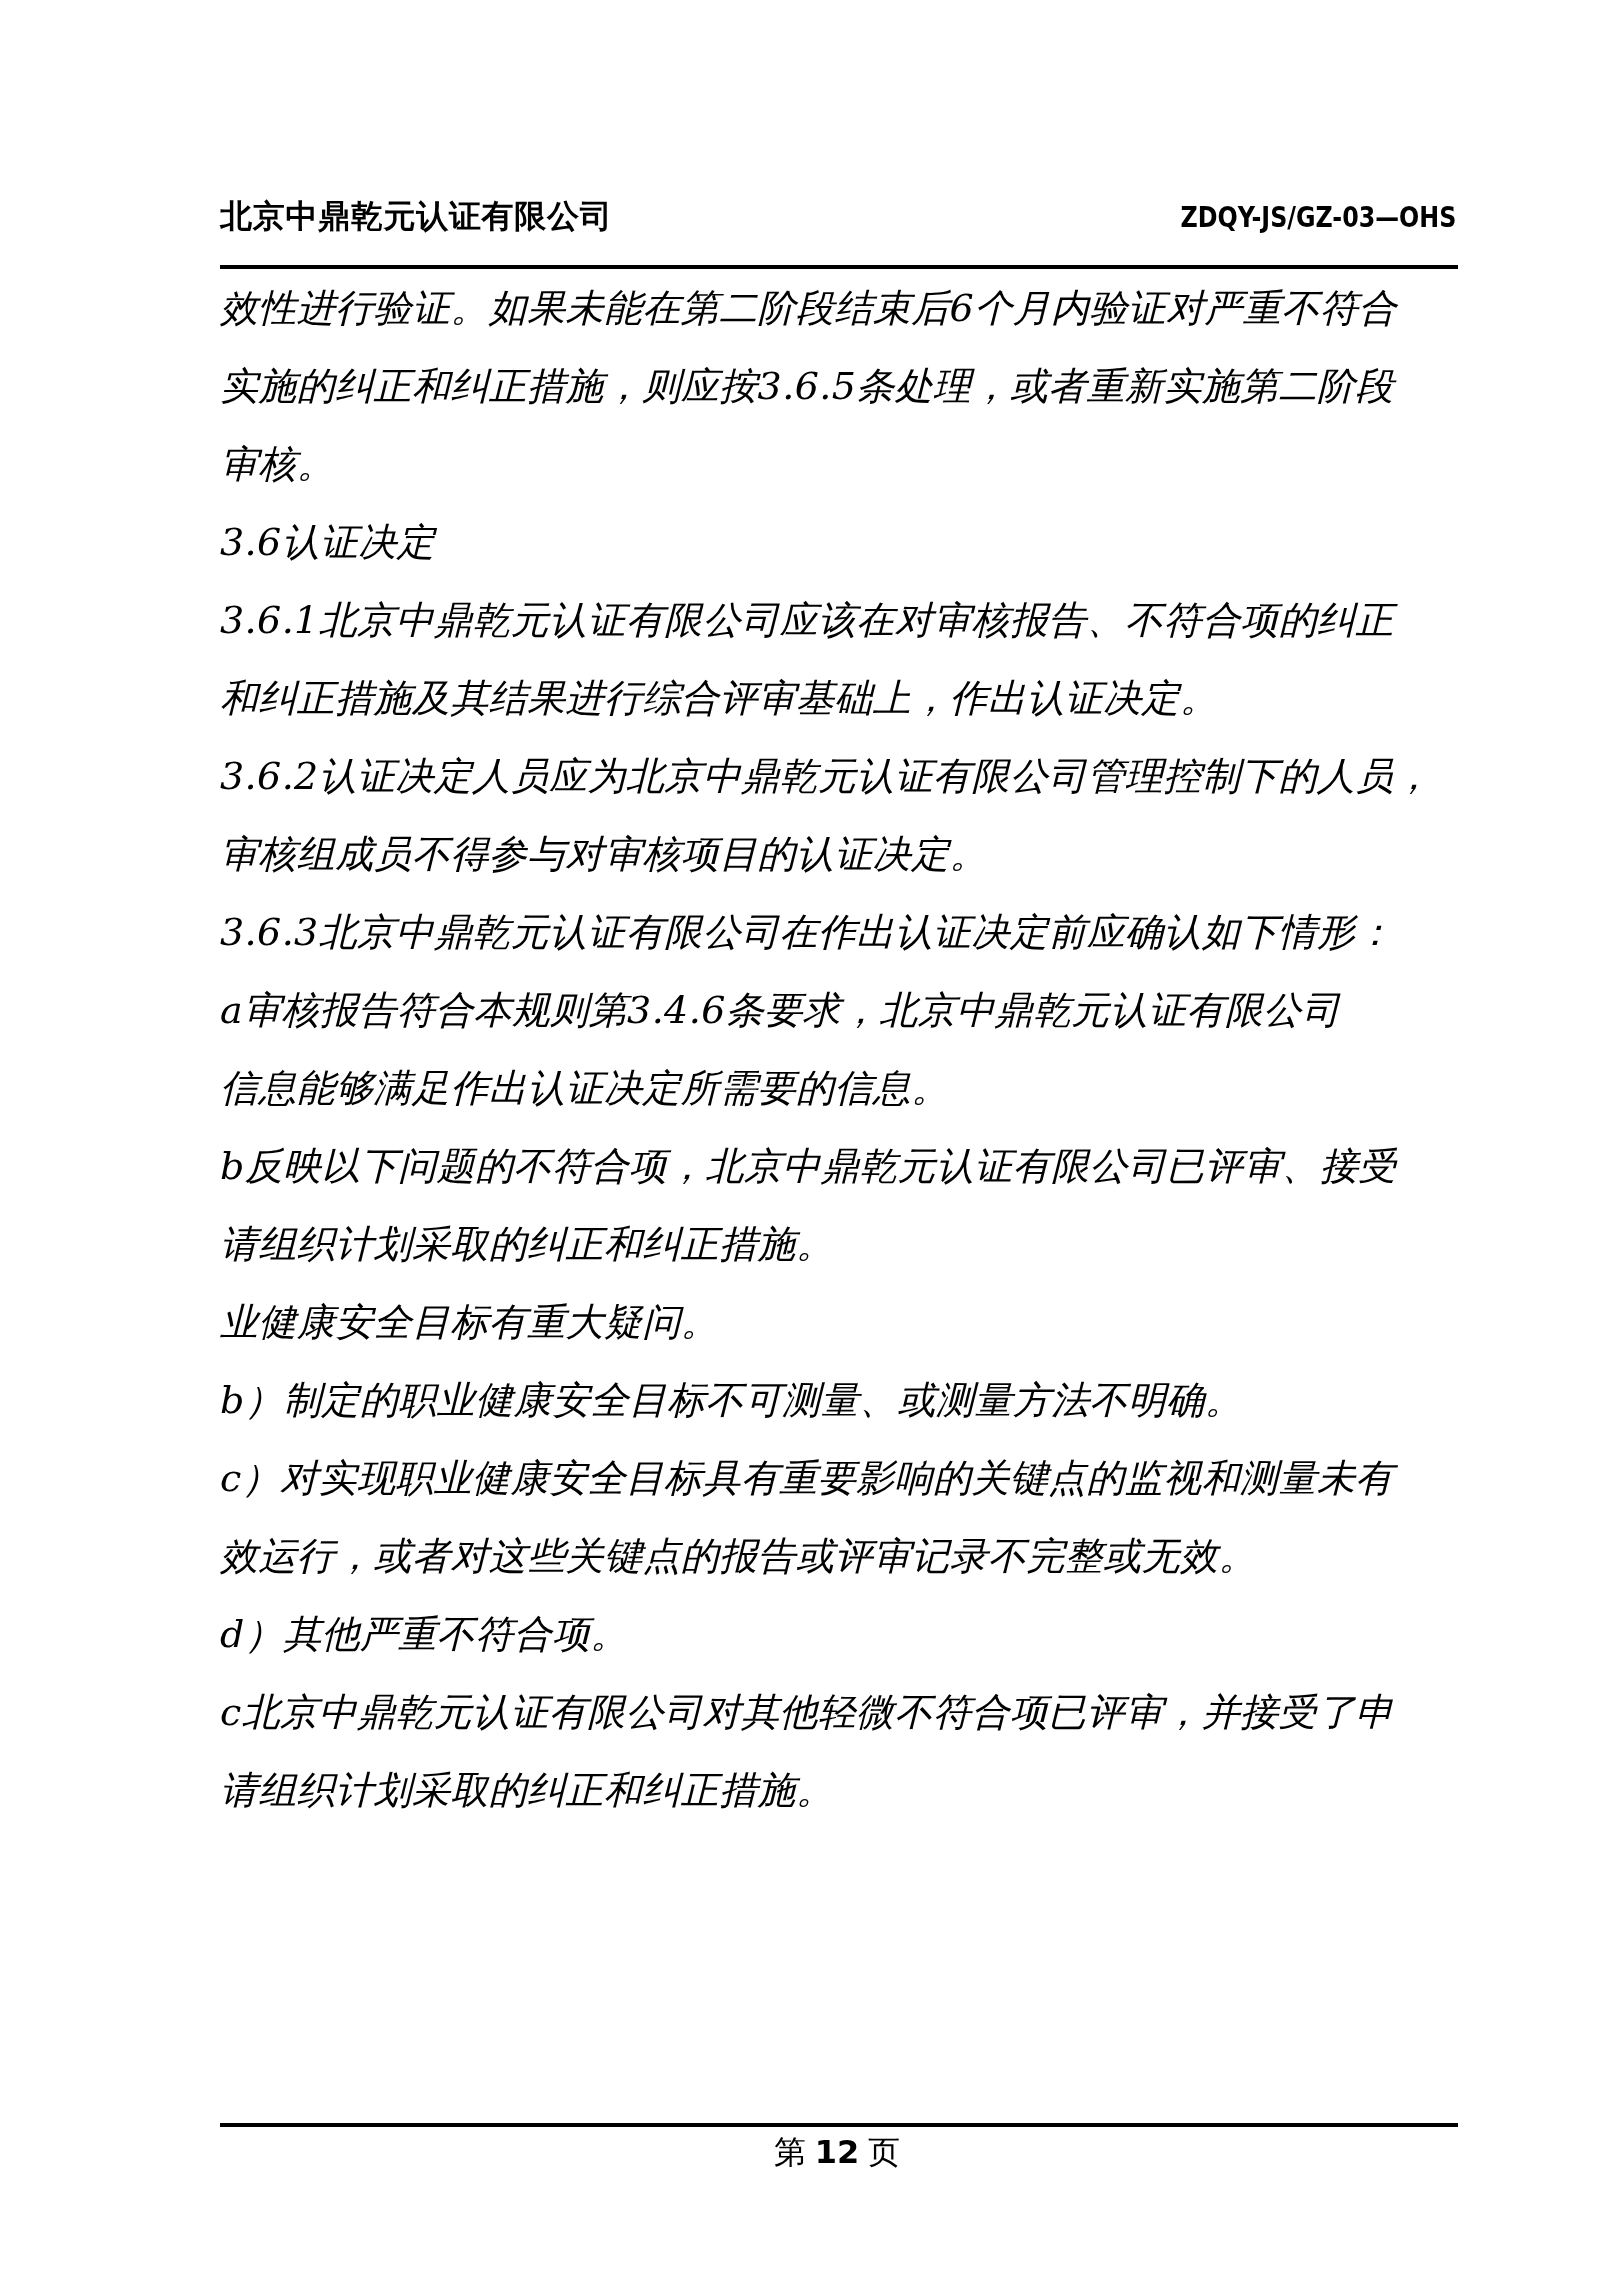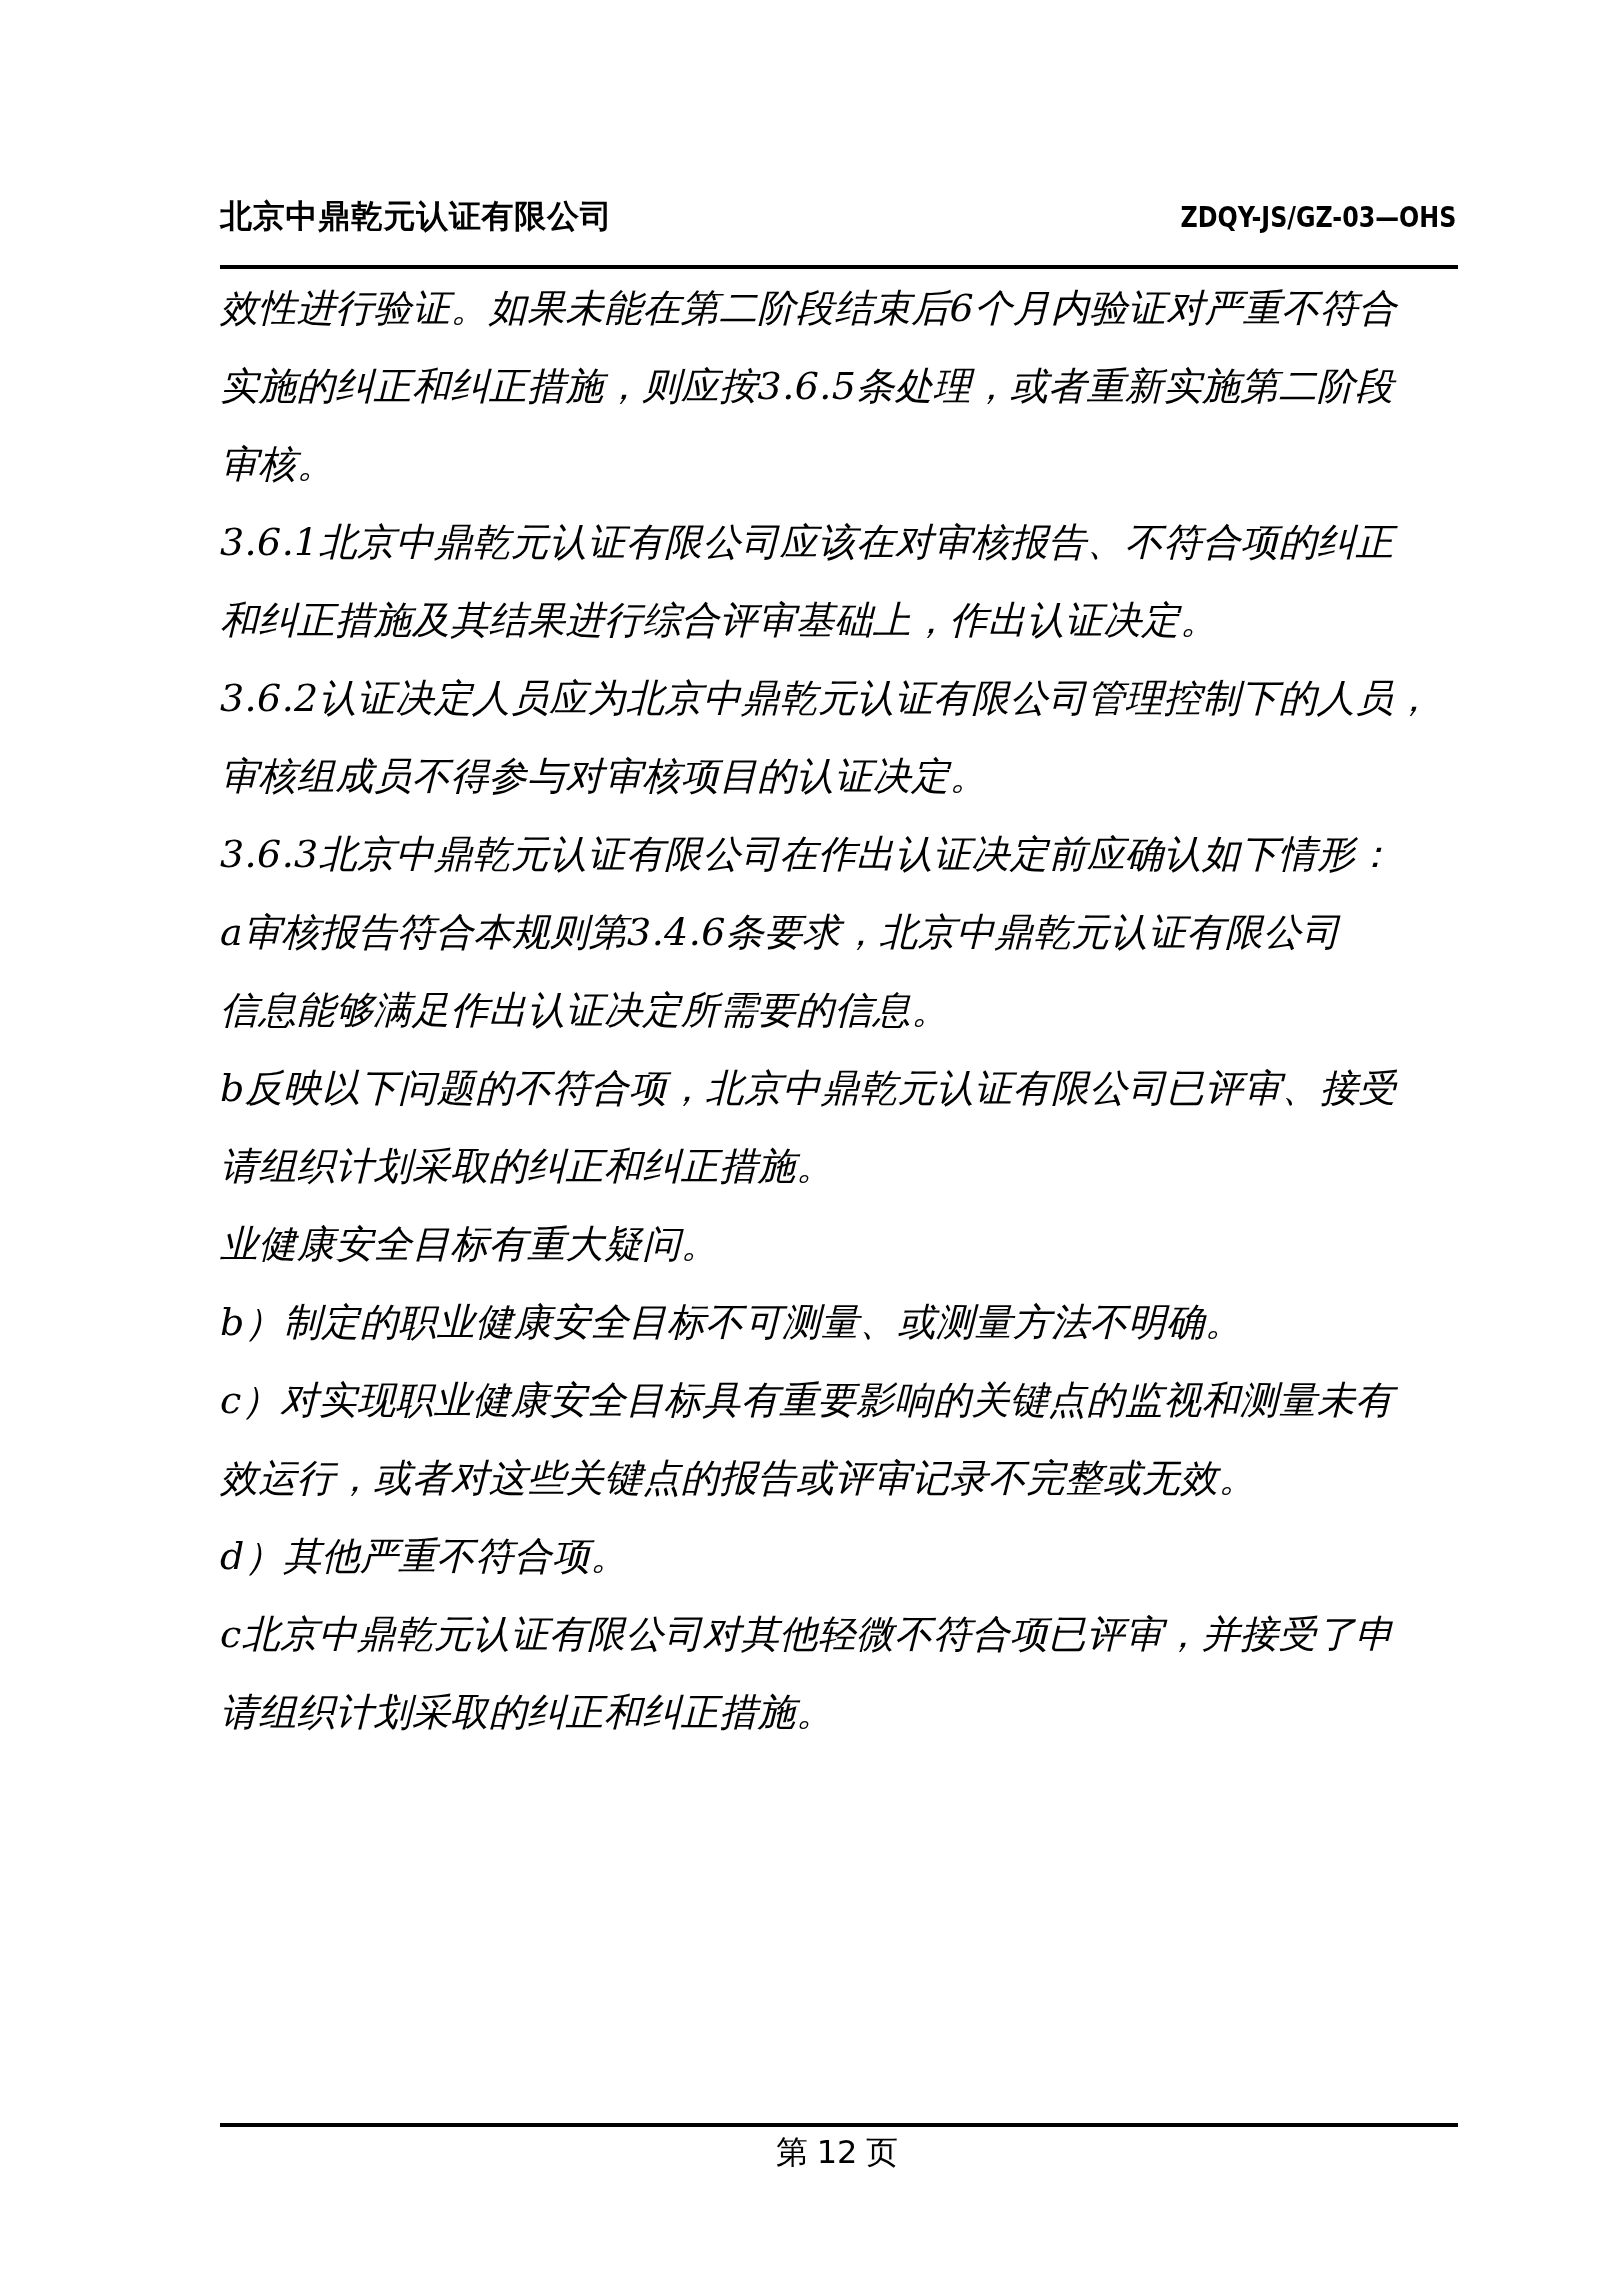--- a/index.html
+++ b/index.html
@@ -81,39 +81,40 @@
       position: absolute;
       left: 0;
       top: 2131px;
       width: 1618px;
       text-align: center;
       font-size: 32px;
       line-height: 43px;
     }
     .footer .num {
       font-family: "DejaVu Sans", "Liberation Sans", sans-serif;
-      font-weight: normal;
+      font-weight: bold;
       margin: 0 8.7px;
     }
   </style>
 </head>
 <body>
 
 <div class="page">
 
   <div class="header">
     <span class="header-company">北京中鼎乾元认证有限公司</span>
     <span class="header-code">ZDQY-JS/GZ-03—OHS</span>
   </div>
   <div class="header-rule"></div>
 
   <div class="body-text">
     <div class="line">效性进行验证。如果未能在第二阶段结束后6个月内验证对严重不符合</div>
     <div class="line">实施的纠正和纠正措施，则应按3.6.5条处理，或者重新实施第二阶段</div>
     <div class="line">审核。</div>
+    <div class="line">3.6认证决定</div>
     <div class="line">3.6.1北京中鼎乾元认证有限公司应该在对审核报告、不符合项的纠正</div>
     <div class="line">和纠正措施及其结果进行综合评审基础上，作出认证决定。</div>
     <div class="line">3.6.2认证决定人员应为北京中鼎乾元认证有限公司管理控制下的人员，</div>
     <div class="line">审核组成员不得参与对审核项目的认证决定。</div>
     <div class="line">3.6.3北京中鼎乾元认证有限公司在作出认证决定前应确认如下情形：</div>
     <div class="line">a审核报告符合本规则第3.4.6条要求，北京中鼎乾元认证有限公司</div>
     <div class="line">信息能够满足作出认证决定所需要的信息。</div>
     <div class="line">b反映以下问题的不符合项，北京中鼎乾元认证有限公司已评审、接受</div>
     <div class="line">请组织计划采取的纠正和纠正措施。</div>
     <div class="line">业健康安全目标有重大疑问。</div>

